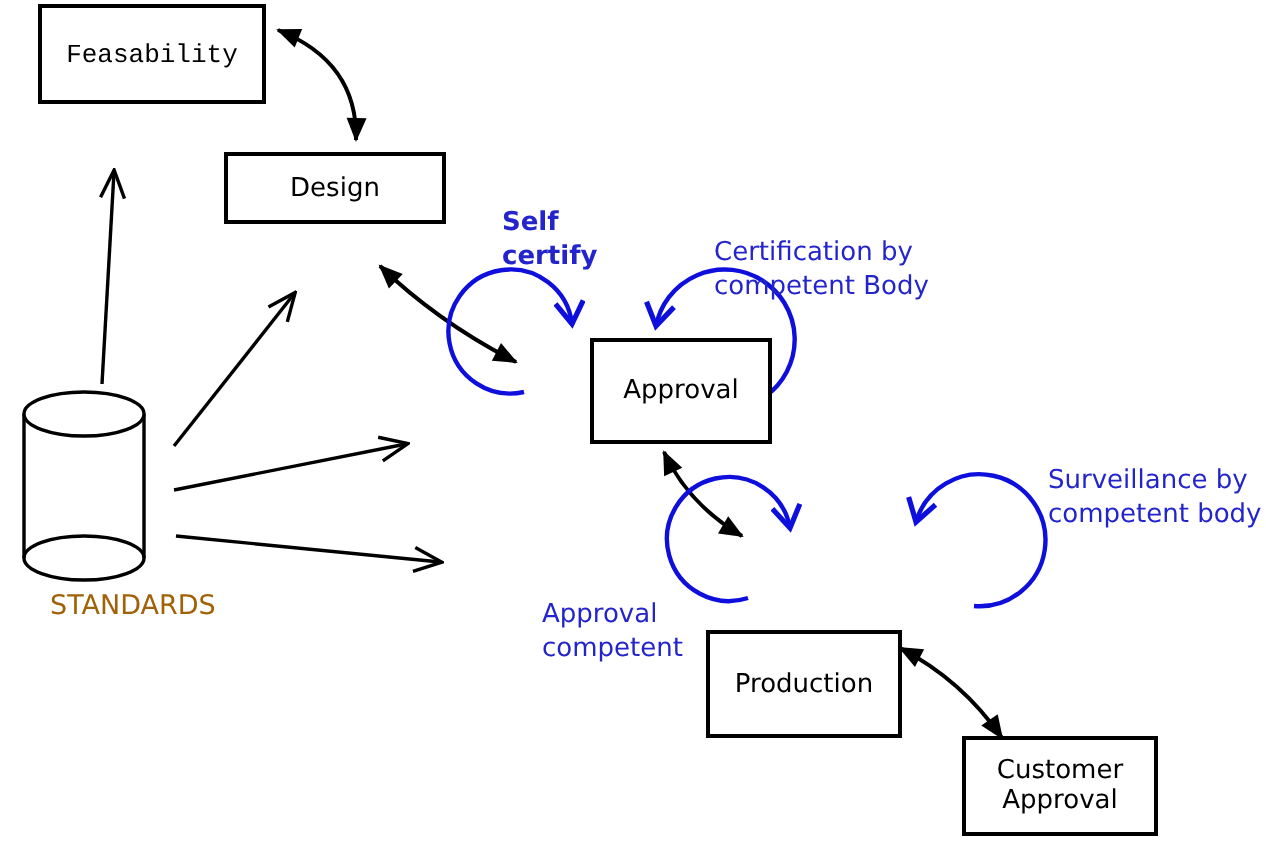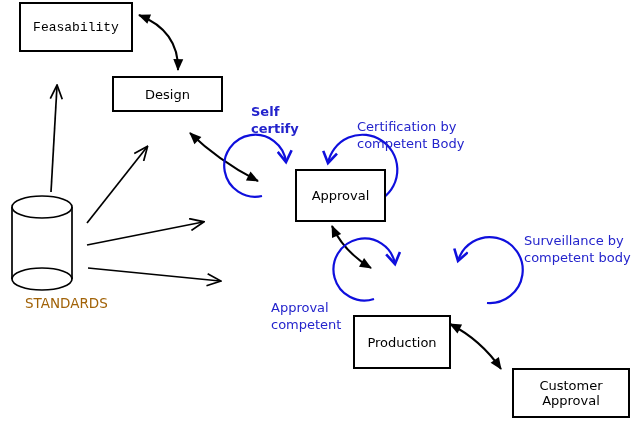--- a/index.html
+++ b/index.html
@@ -77,21 +77,21 @@
   </div>
 
   <div class="node" style="left:262px;top:169px;width:91px;height:53px;margin-left:33px;">
     <span>Approval</span>
   </div>
 
   <div class="node" style="left:353px;top:267px;width:98px;height:54px;margin-top:48px;">
     <span>Production</span>
   </div>
 
-  <div class="node" style="left:512px;top:368px;width:118px;height:50px;align-items:center;">
+  <div class="node" style="left:481px;top:368px;width:98px;height:50px;align-items:center;">
     <span>Customer</span>
     <span>Approval</span>
   </div>
 
   <div class="ds-label" style="left:1px;top:295px;">STANDARDS</div>
 
   <div class="ann" style="left:251px;top:103px;font-weight:bold;">
     <div>Self</div>
     <div>certify</div>
   </div>

